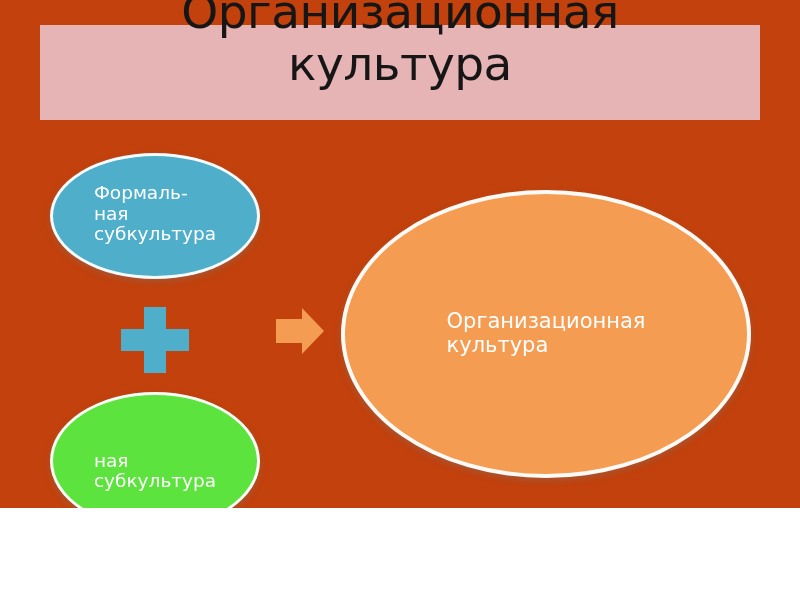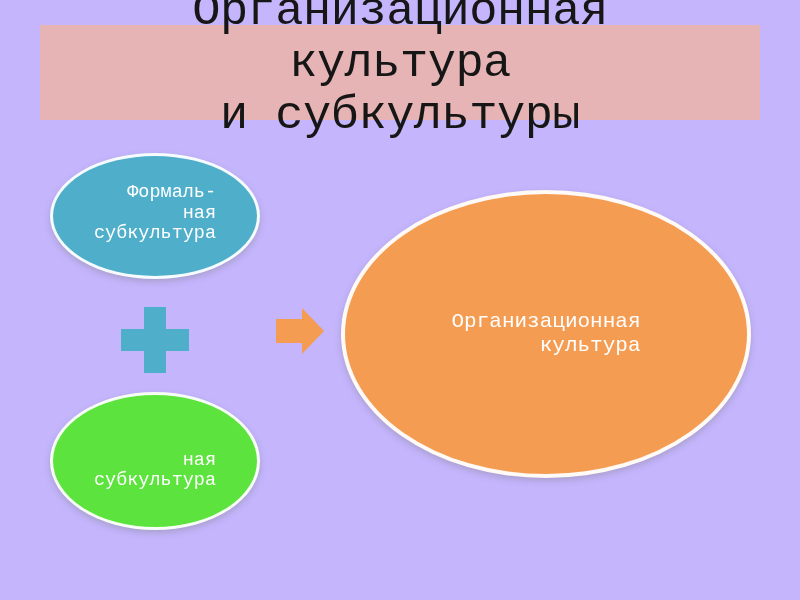--- a/index.html
+++ b/index.html
@@ -9,24 +9,23 @@
   body {
     width: 800px;
     height: 600px;
     background: #ffffff;
     font-family: "DejaVu Sans", sans-serif;
     overflow: hidden;
   }
   .slide {
     position: relative;
     width: 800px;
-    height: 600px;
-    background: #c4b5fd;
+    height: 508px;
+    background: #c2410c;
     overflow: hidden;
-    font-family: Liberation Mono, monospace;
   }
 
   
   .title-banner {
     position: absolute;
     left: 40px;
     top: 25px;
     width: 720px;
     height: 95px;
     background: #e6b4b4;
@@ -48,21 +47,21 @@
     display: block;
   }
 
   
   .ellipse {
     position: absolute;
     border-radius: 50%;
     display: flex;
     align-items: center;
     justify-content: center;
-    text-align: right;
+    text-align: left;
     color: #ffffff;
     box-sizing: border-box;
     border: 3px solid rgba(255,255,255,0.95);
     box-shadow: 0 3px 6px rgba(120,120,120,0.35);
   }
   .ellipse .etext {
     display: block;
     line-height: 1.12;
   }
 
@@ -132,21 +131,20 @@
 </style>
 </head>
 <body>
 
 <div class="slide">
 
   <div class="title-banner"></div>
   <div class="title-block">
     <span class="title-line">Организационная</span>
     <span class="title-line">культура</span>
-    <span class="title-line">и субкультуры</span>
   </div>
 
   <div class="ellipse ellipse-formal">
     <span class="etext">
       <span>Формаль-</span><br>
       <span>ная</span><br>
       <span>субкультура</span>
     </span>
   </div>
 

